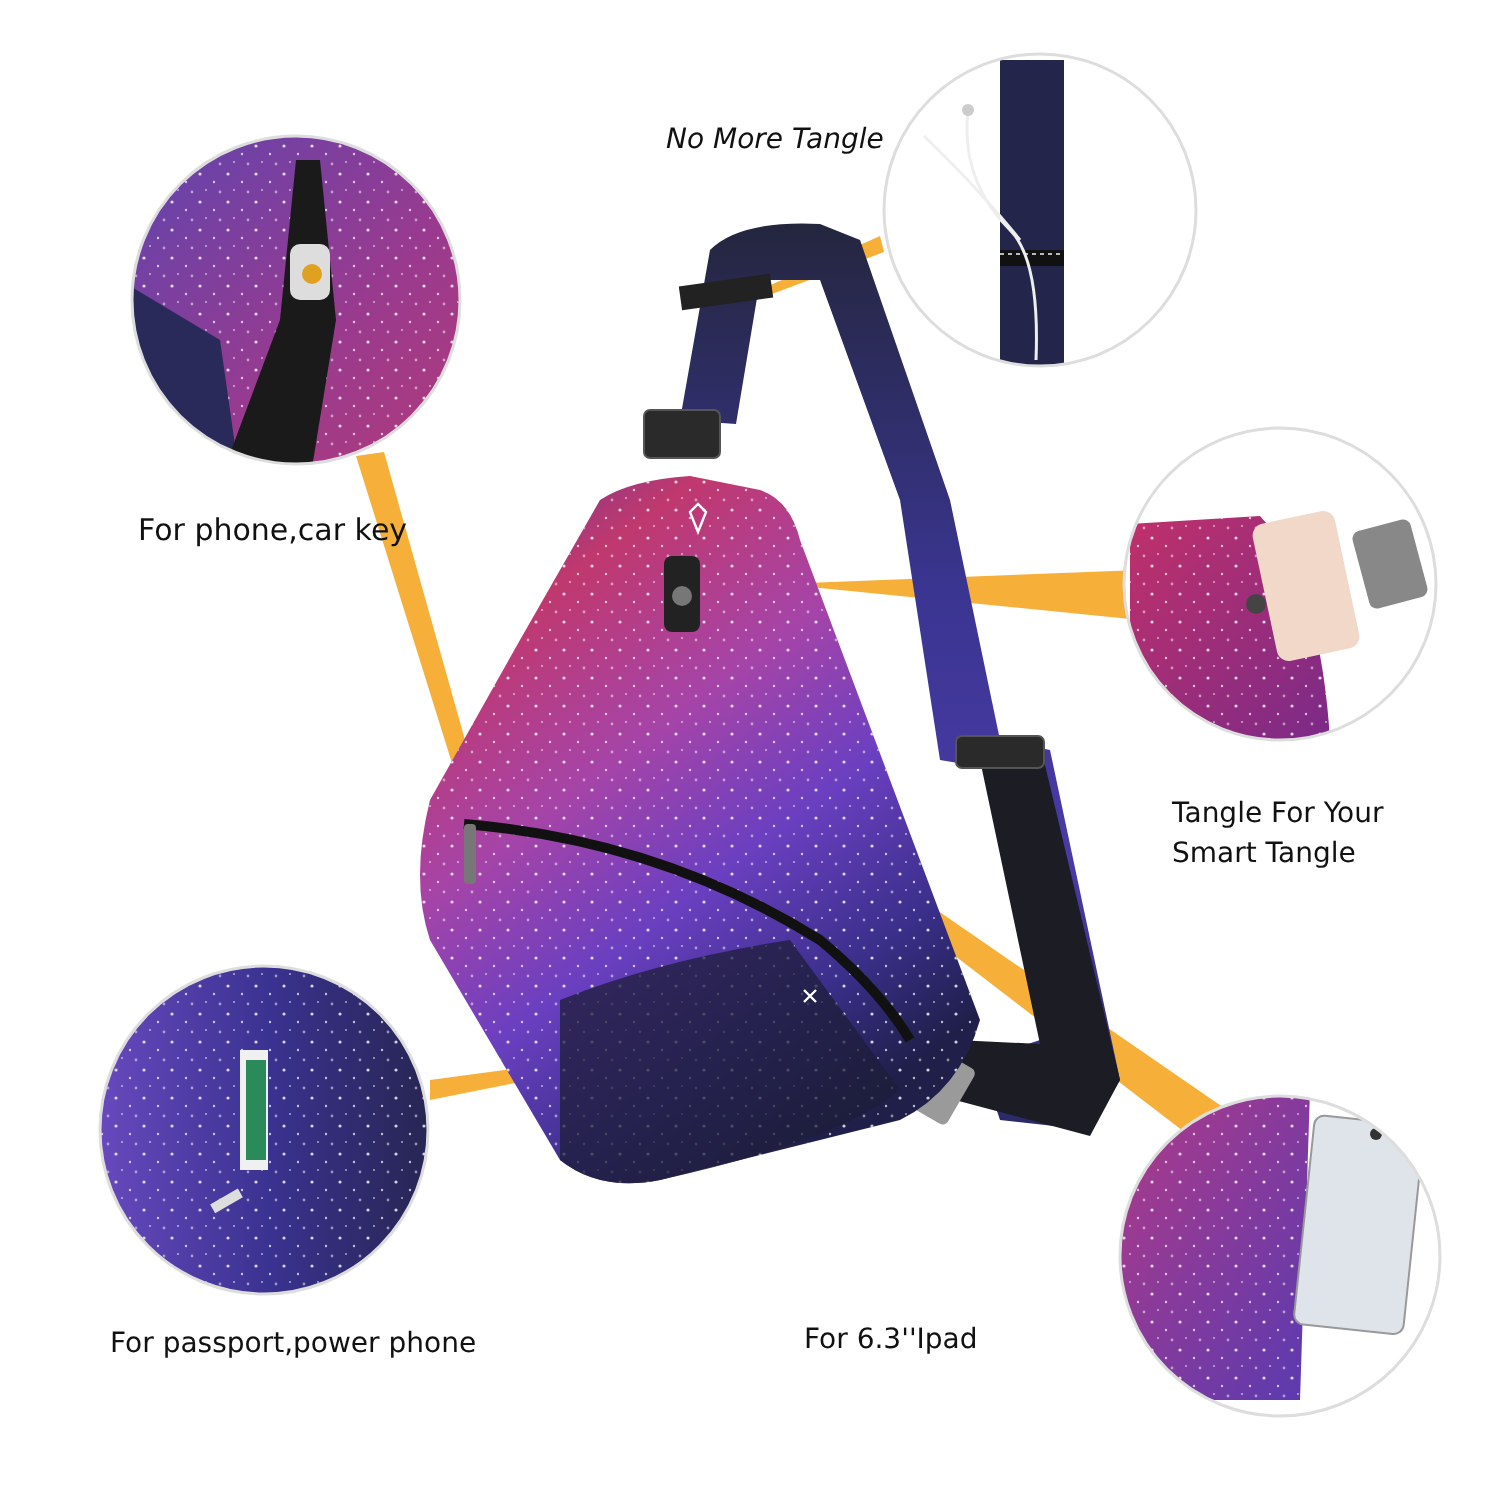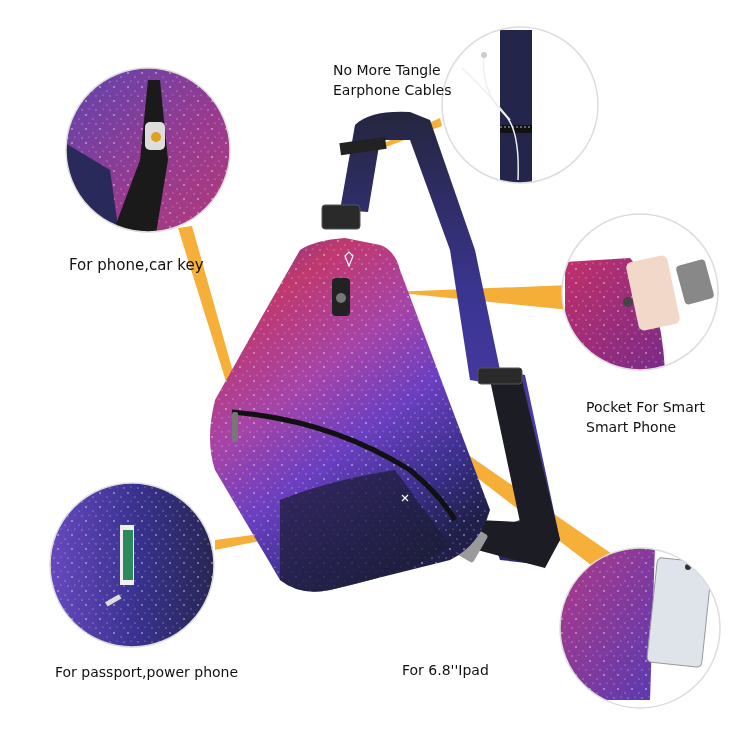--- a/index.html
+++ b/index.html
@@ -140,33 +140,32 @@
   <g clip-path="url(#c5)">
     <rect x="555" y="545" width="170" height="170" fill="#ffffff"></rect>
     <path d="M560,560 L655,545 L650,700 L560,700 Z" fill="url(#circ5)"></path>
     <path d="M560,560 L655,545 L650,700 L560,700 Z" fill="url(#stars)"></path>
     <rect x="652" y="560" width="55" height="105" rx="5" fill="#dfe3ea" stroke="#999" transform="rotate(6 680 612)"></rect>
     <circle cx="688" cy="567" r="3" fill="#333"></circle>
   </g>
   <circle cx="640" cy="628" r="80" fill="none" stroke="#ddd" stroke-width="1.5"></circle>
 </svg>
 
-<div class="label" style="left:333px;top:60px;">
+<div class="label" style="left:333px;top:60px;font-style:italic;">
   <span>No More Tangle</span>
-  <span>Earphone Cables</span>
 </div>
 
 <div class="label big" style="left:69px;top:255px;">
   <span>For phone,car key</span>
 </div>
 
 <div class="label" style="left:586px;top:397px;">
-  <span>Pocket For Smart</span>
-  <span>Smart Phone</span>
+  <span>Tangle For Your</span>
+  <span>Smart Tangle</span>
 </div>
 
 <div class="label" style="left:55px;top:662px;">
   <span>For passport,power phone</span>
 </div>
 
 <div class="label" style="left:402px;top:660px;">
-  <span>For 6.8''Ipad</span>
+  <span>For 6.3''Ipad</span>
 </div>
 
 </body></html>

